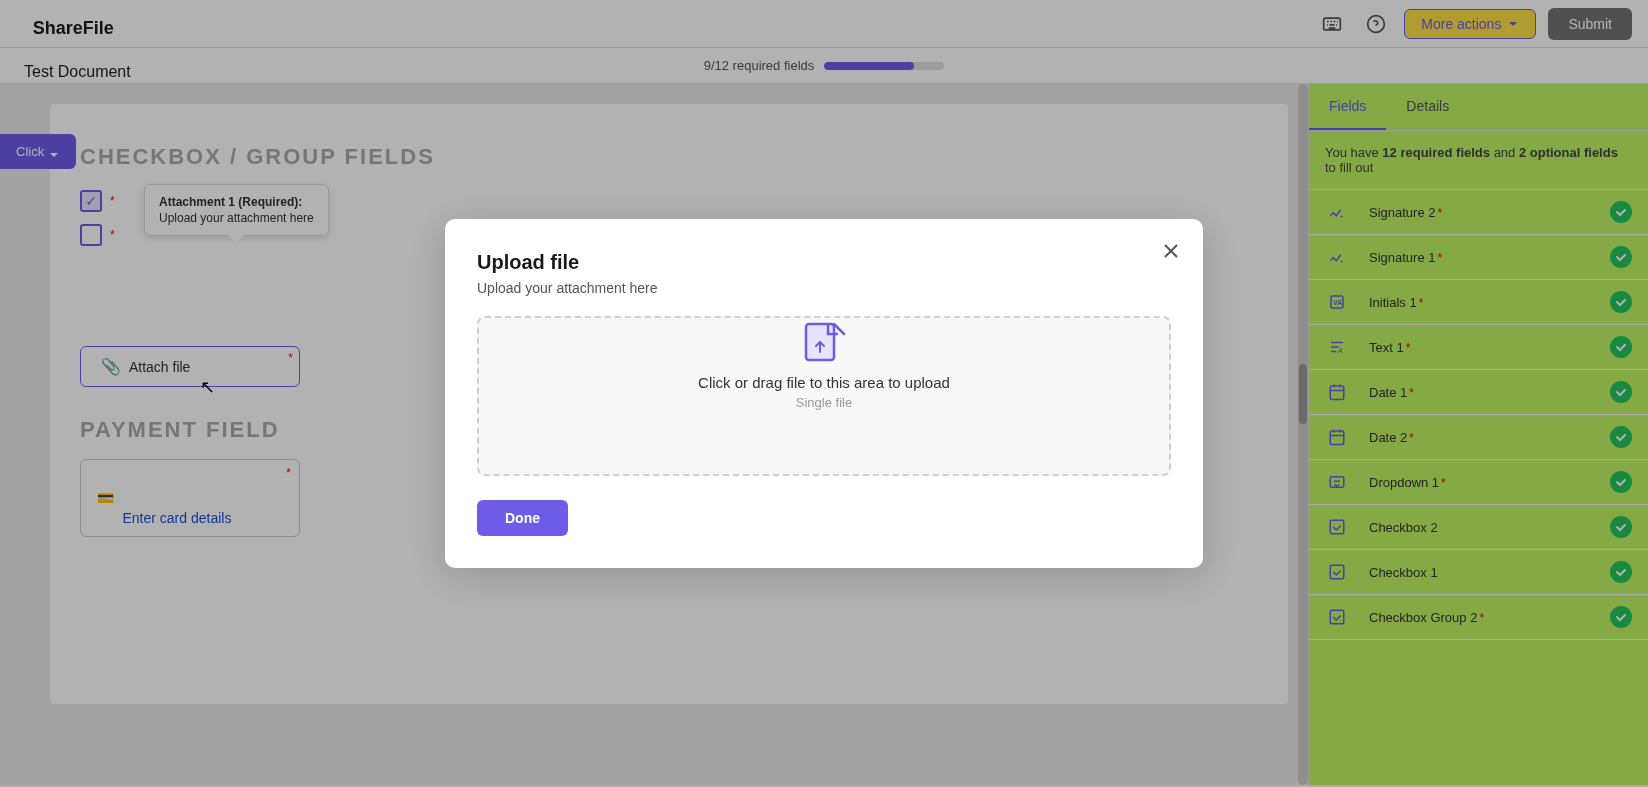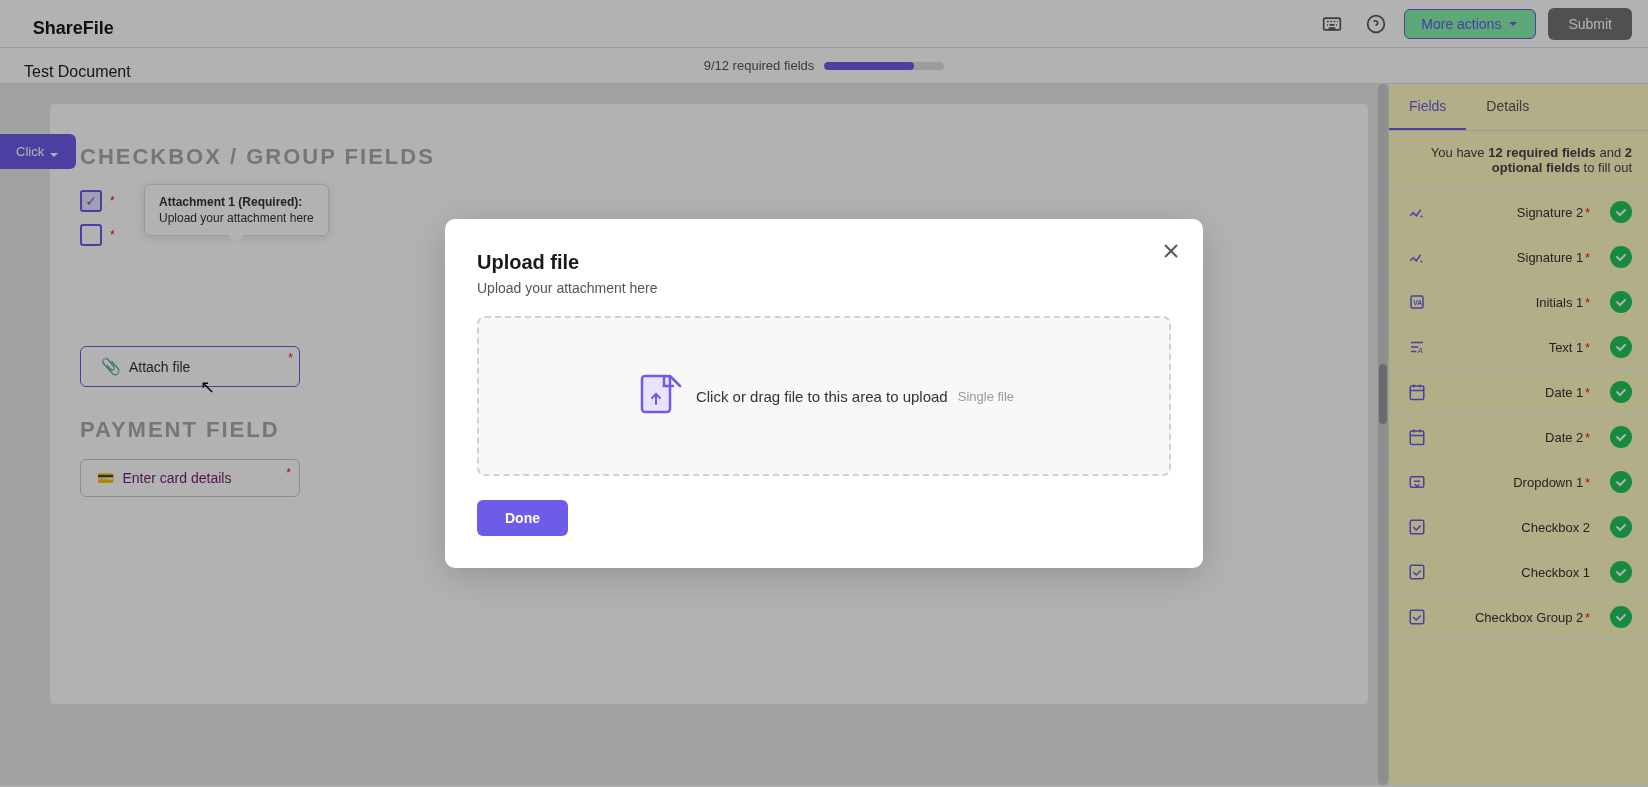--- a/index.html
+++ b/index.html
@@ -11,21 +11,21 @@
       background: #fff; height: 48px; padding: 0 16px;
       border-bottom: 1px solid #e0e0e0; position: relative; z-index: 10;
     }
     .header-left { display: flex; align-items: center; gap: 24px; flex-direction: column; }
     .logo { display: flex; align-items: center; gap: 8px; color: #1a1a1a; font-size: 18px; font-weight: 700; }
     .logo-icon { width: 28px; height: 28px; }
     .doc-title { font-size: 16px; font-weight: 500; color: #222; margin-left: 8px; }
     .header-right { display: flex; align-items: center; gap: 12px; }
     .header-icon { width: 32px; height: 32px; display: flex; align-items: center; justify-content: center; color: #555; cursor: pointer; border-radius: 4px; }
     .more-actions-btn {
-      border: 1.5px solid #6c5ce7; color: #6c5ce7; background: #86efac;
+      border: 1.5px solid #6c5ce7; color: #6c5ce7; background: #fde047;
       padding: 6px 16px; border-radius: 6px; cursor: pointer; font-size: 14px; font-weight: 500;
       display: flex; align-items: center; gap: 6px;
     }
     .submit-btn {
       background: #737373; color: #fff; border: none;
       padding: 8px 20px; border-radius: 6px; cursor: pointer; font-size: 14px; font-weight: 400;
     }
 
     
     .progress-bar-container {
@@ -105,21 +105,21 @@
     .doc-scrollbar {
       position: absolute; right: 0; top: 0; bottom: 0; width: 10px;
       background: #ccc; border-radius: 5px;
     }
     .doc-scrollbar-thumb {
       position: absolute; top: 40%; width: 8px; height: 60px;
       background: #999; border-radius: 4px; left: 1px;
     }
 
     
-    .right-panel { width: 260px; background: #fef9c3; border-left: 1px solid #e0e0e0; display: flex; flex-direction: column; text-align: right; }
+    .right-panel { width: 340px; background: #bef264; border-left: 1px solid #e0e0e0; display: flex; flex-direction: column; }
     .right-tabs { display: flex; border-bottom: 1px solid #e0e0e0; }
     .right-tab {
       padding: 14px 20px; font-size: 14px; cursor: pointer; color: #555;
       border-bottom: 2px solid transparent; font-weight: 500;
     }
     .right-tab.active { color: #6c5ce7; border-bottom-color: #6c5ce7; }
     .right-panel-info { padding: 14px 16px; font-size: 13px; color: #444; border-bottom: 1px solid #f0f0f0; }
     .right-panel-info strong { font-weight: 700; }
     .fields-list { flex: 1; overflow-y: auto; }
     .field-item {
@@ -150,22 +150,22 @@
     .modal-subtitle { font-size: 14px; color: #555; margin-bottom: 20px; }
     .modal-close {
       position: absolute; top: 16px; right: 16px;
       background: none; border: none; cursor: pointer;
       font-size: 20px; color: #555; width: 32px; height: 32px;
       display: flex; align-items: center; justify-content: center; border-radius: 4px;
     }
     .upload-area {
       border: 2px dashed #d0d0d0; border-radius: 8px;
       background: #f8f8f8; min-height: 160px;
-      display: flex; flex-direction: row; align-items: center; justify-content: center;
-      gap: 10px; cursor: pointer; margin-bottom: 24px;
+      display: flex; flex-direction: column; align-items: center; 
+      gap: 4px; cursor: pointer; margin-bottom: 24px;
     }
     .upload-file-icon {
       width: 52px; height: 52px; display: flex; align-items: center; justify-content: center;
     }
     .upload-text { font-size: 15px; color: #333; font-weight: 500; }
     .upload-subtext { font-size: 13px; color: #999; }
     .modal-done-btn {
       background: #6c5ce7; color: #fff; border: none;
       padding: 10px 28px; border-radius: 6px; cursor: pointer; font-size: 14px; font-weight: 600;
     }
@@ -258,21 +258,21 @@
         </button>
         
         <div style="position:absolute; left:120px; top:30px; pointer-events:none; font-size:18px;">↖</div>
       </div>
 
       
       <div class="payment-section">
         <div class="payment-title">PAYMENT FIELD</div>
         <div class="card-input">
           <span class="card-icon">💳</span>
-          <span style="color:#701a75;">Enter card details</span>
+          <span style="color:#1d4ed8;margin-top:40px;">Enter card details</span>
           <span style="position:absolute;right:8px;top:6px;color:red;font-size:12px;">*</span>
         </div>
       </div>
     </div>
 
     <div class="doc-scrollbar">
       <div class="doc-scrollbar-thumb"></div>
     </div>
   </div>
 

